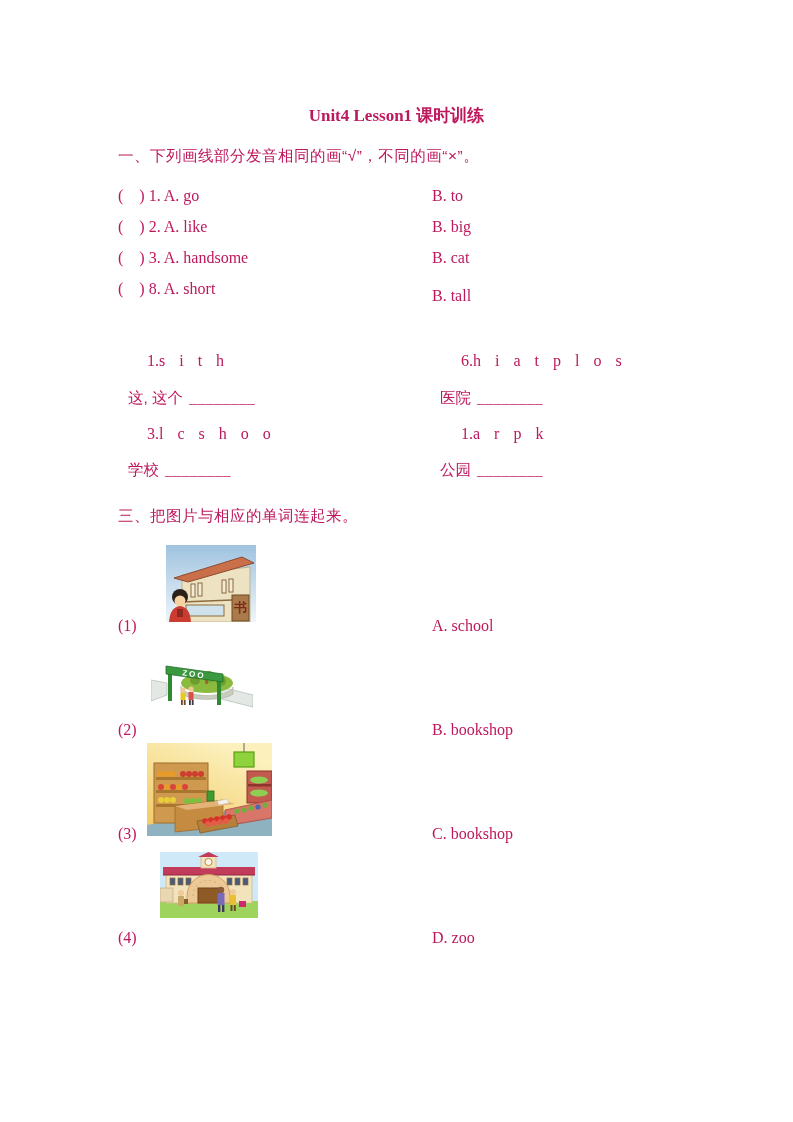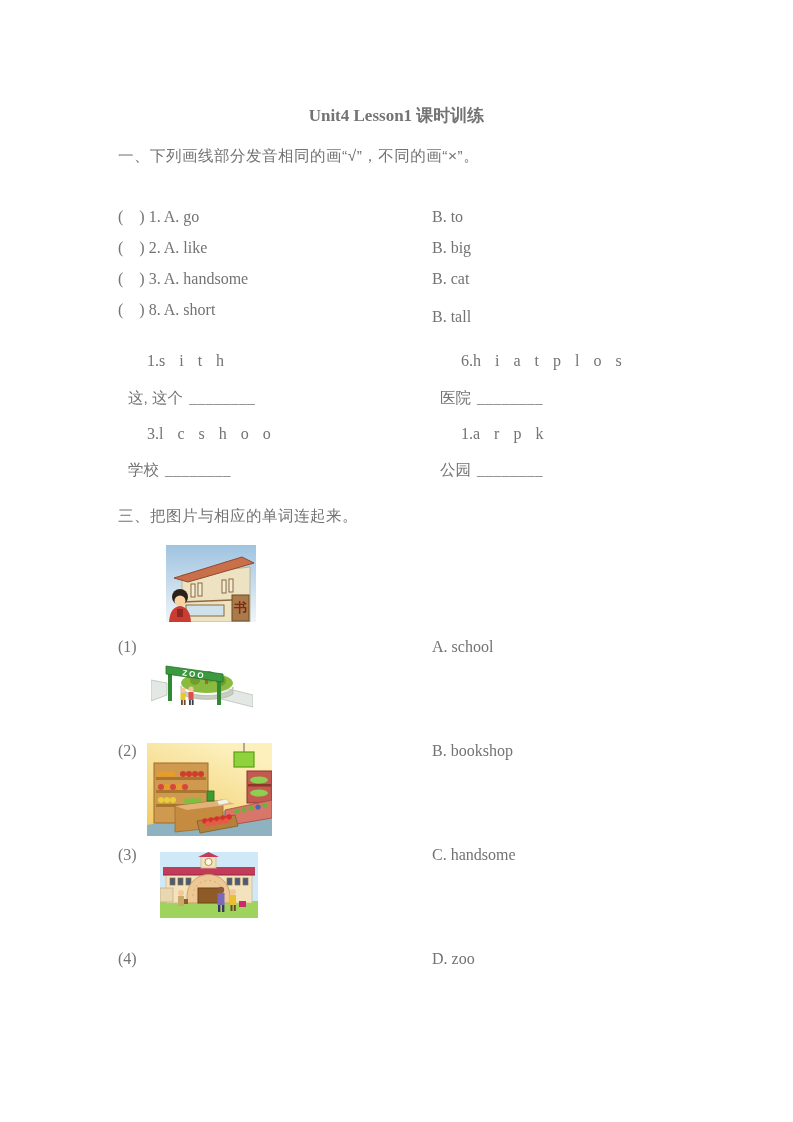--- a/index.html
+++ b/index.html
@@ -1,34 +1,34 @@
 <!DOCTYPE html>
 <html><head>
 <meta charset="utf-8">
 <style>
   * { margin:0; padding:0; box-sizing:border-box; }
   html,body { background:#ffffff; }
   .page {
     position:relative; width:793px; height:1122px; margin:0 auto;
-    background:#ffffff; color:#737373;
+    background:#ffffff; color:#be185d;
     font-family:"Liberation Serif","DejaVu Serif",serif;
     overflow:hidden;
   }
   .abs { position:absolute; }
   .title {
     top:104px; left:0; width:100%; text-align:center;
     font-size:17px; font-weight:bold;
     font-family:"Liberation Serif","DejaVu Serif",serif;
   }
   .cn-heading {
     left:118px; font-size:15.5px;
     font-family:"Liberation Sans","DejaVu Sans",sans-serif;
     letter-spacing:0.5px;
   }
-  .en { font-size:16px; line-height:19px;margin-top:21px; }
+  .en { font-size:16px; line-height:19px; }
   .pre { white-space:pre; }
   .letters { font-size:16px; word-spacing:10px; white-space:pre;margin-left:29px; }
   .hint {
     font-size:15.5px;
     font-family:"Liberation Sans","DejaVu Sans",sans-serif;
   }
   .hint .blank {
     font-family:"Liberation Serif","DejaVu Serif",serif;
     letter-spacing:0.5px; margin-left:6px;margin-top:45px;
   }
@@ -197,21 +197,21 @@
         <circle cx="70" cy="76" r="2.8" fill="#d8302a"></circle>
         <circle cx="76" cy="75" r="2.8" fill="#d8302a"></circle>
         <circle cx="82" cy="74" r="2.8" fill="#d8302a"></circle>
       <circle cx="61" cy="81" r="2.8" fill="#e85848"></circle>
         <circle cx="67" cy="80" r="2.8" fill="#e85848"></circle>
         <circle cx="73" cy="79" r="2.8" fill="#e85848"></circle>
         <circle cx="79" cy="78" r="2.8" fill="#e85848"></circle>
     </svg>
   </div>
   <div class="abs en colL" style="top:824px">(3)</div>
-  <div class="abs en colR" style="top:824px">C. handsome</div>
+  <div class="abs en colR" style="top:824px">C. bookshop</div>
 
   <div class="abs pic" style="top:852px;left:160px">
     <svg width="98" height="66" viewBox="0 0 98 66">
       <rect width="98" height="66" fill="#cfe9f8"></rect>
       <rect y="49" width="98" height="17" fill="#9ed45e"></rect>
       <rect x="6" y="22" width="86" height="29" fill="#f3e3bd" stroke="#d3b98a" stroke-width="0.8"></rect>
       <rect x="3" y="15" width="92" height="8" fill="#c33b5b"></rect>
       <line x1="3" y1="23" x2="95" y2="23" stroke="#8e2440" stroke-width="1"></line>
       <rect x="41" y="4" width="15" height="12" fill="#f3e3bd" stroke="#d3b98a" stroke-width="0.8"></rect>
       <polygon points="38,5 59,5 48.5,0" fill="#c33b5b"></polygon>

